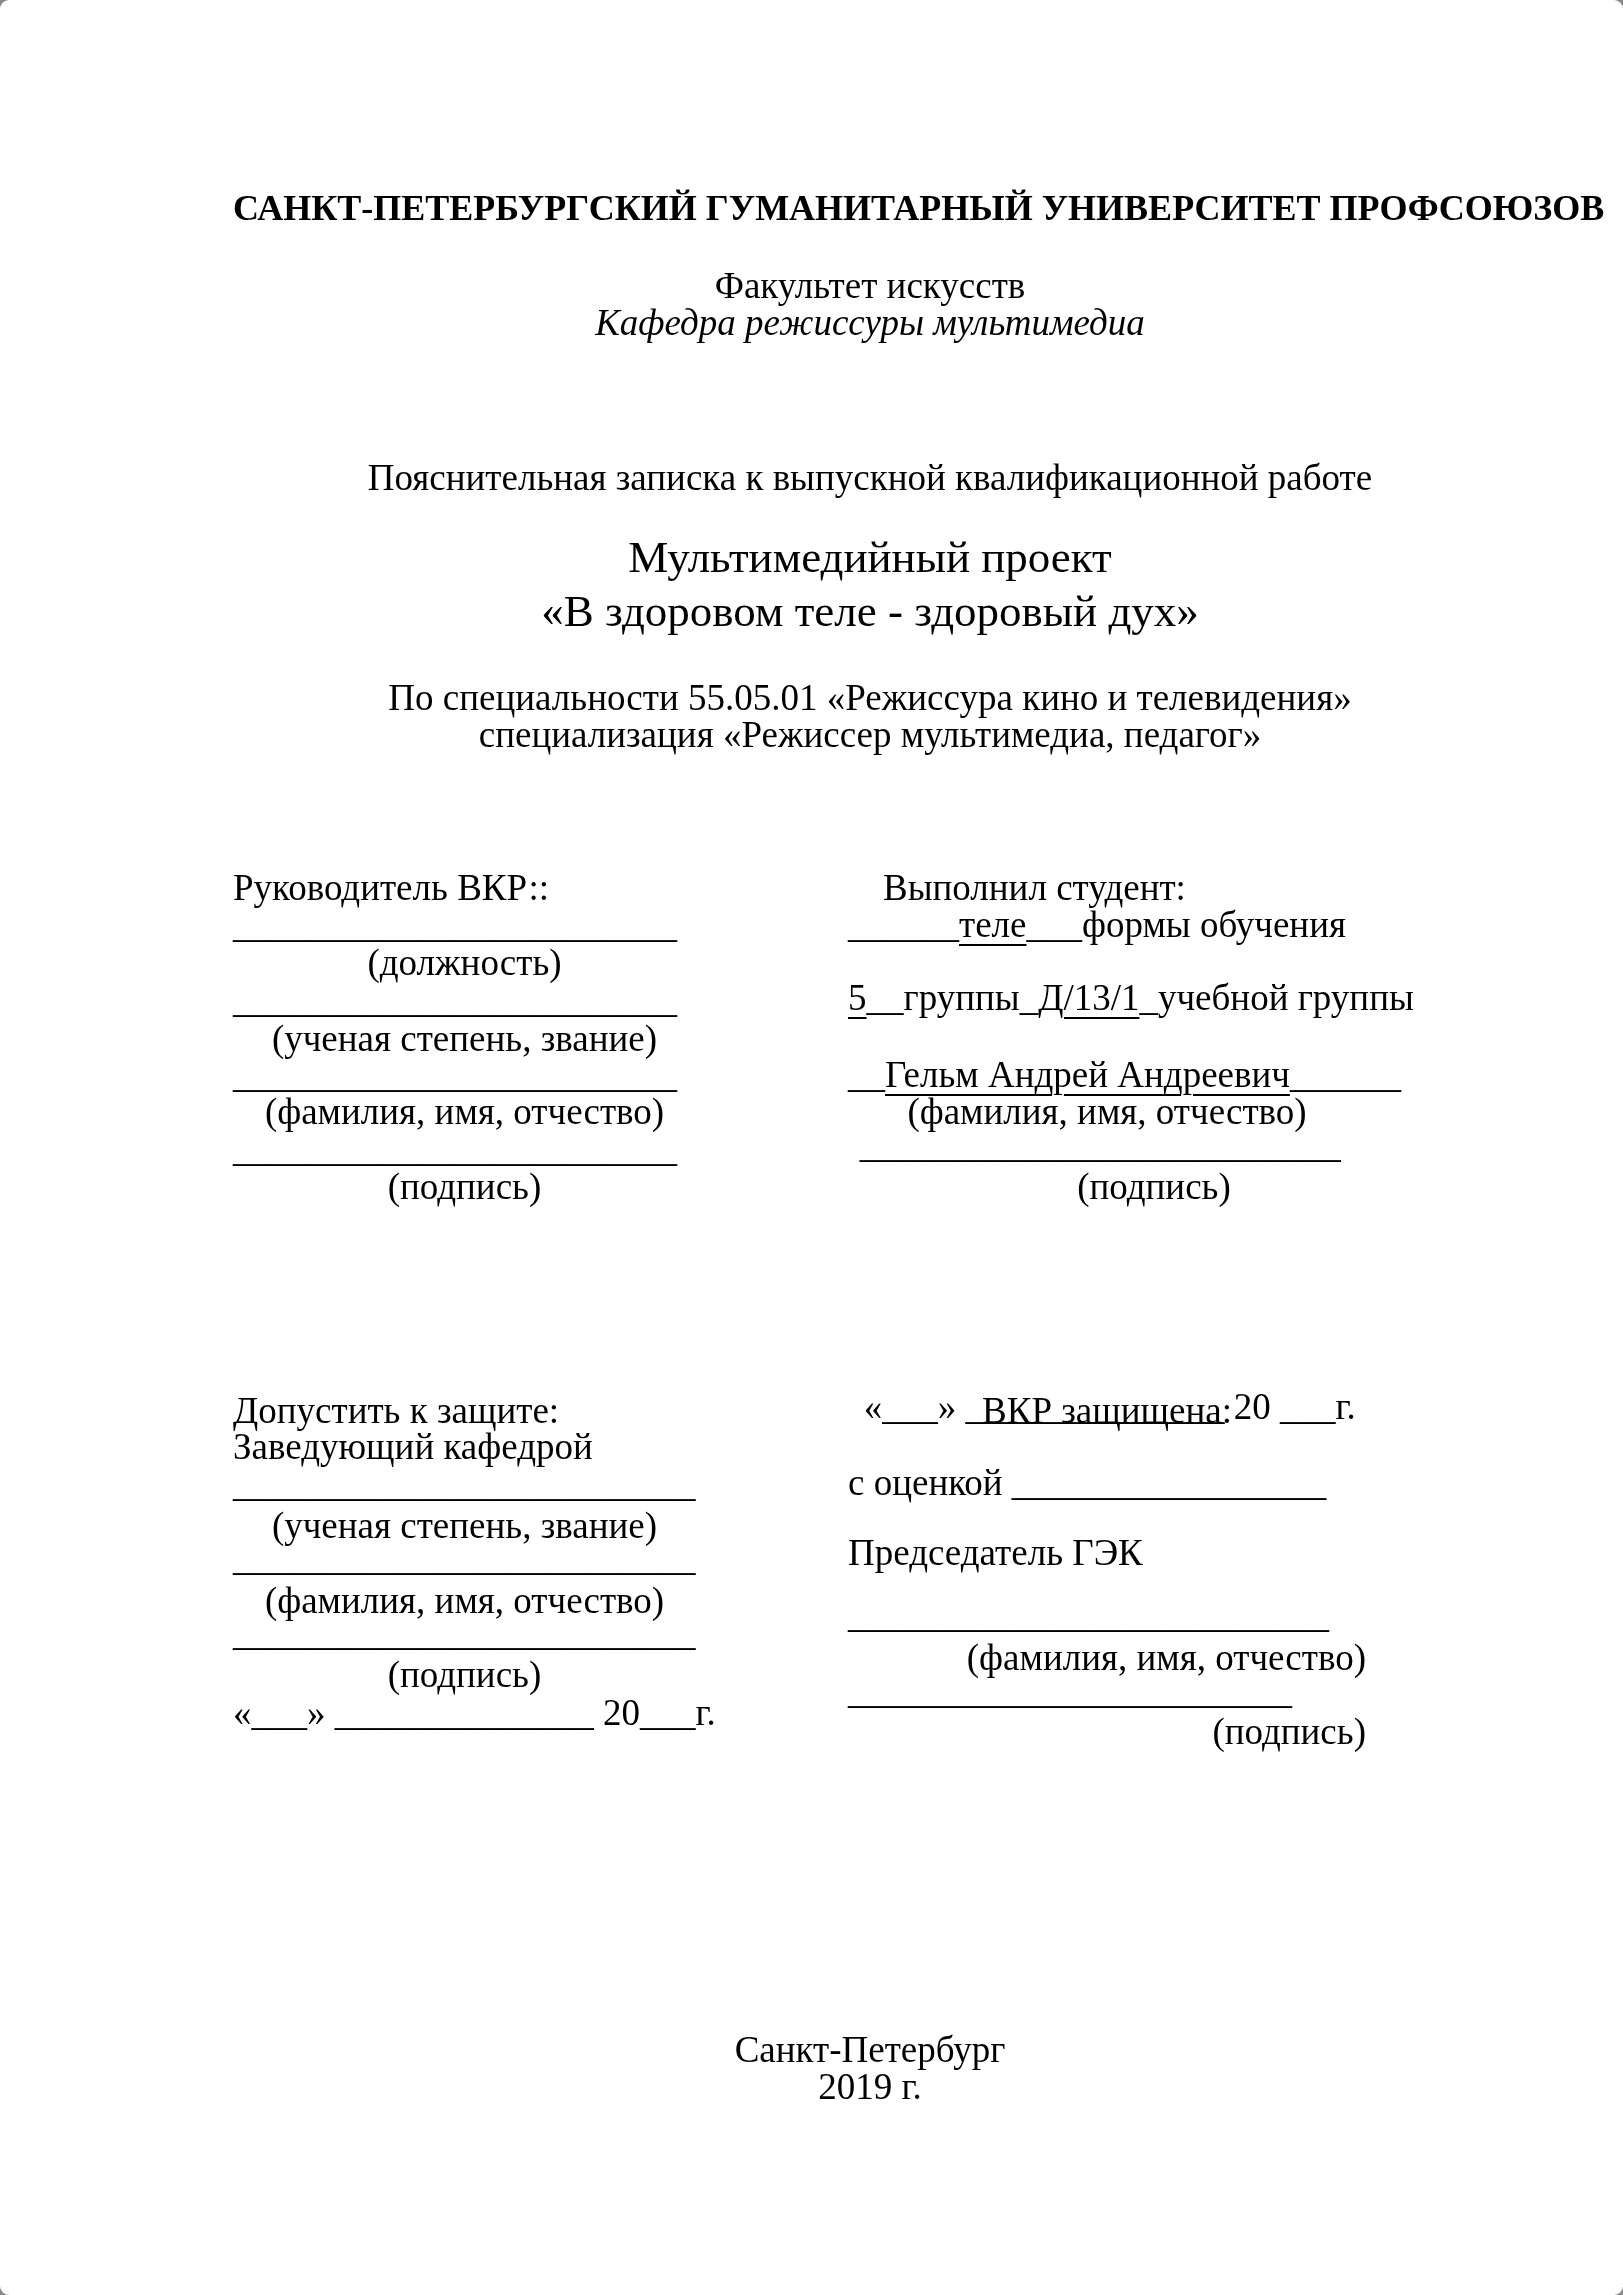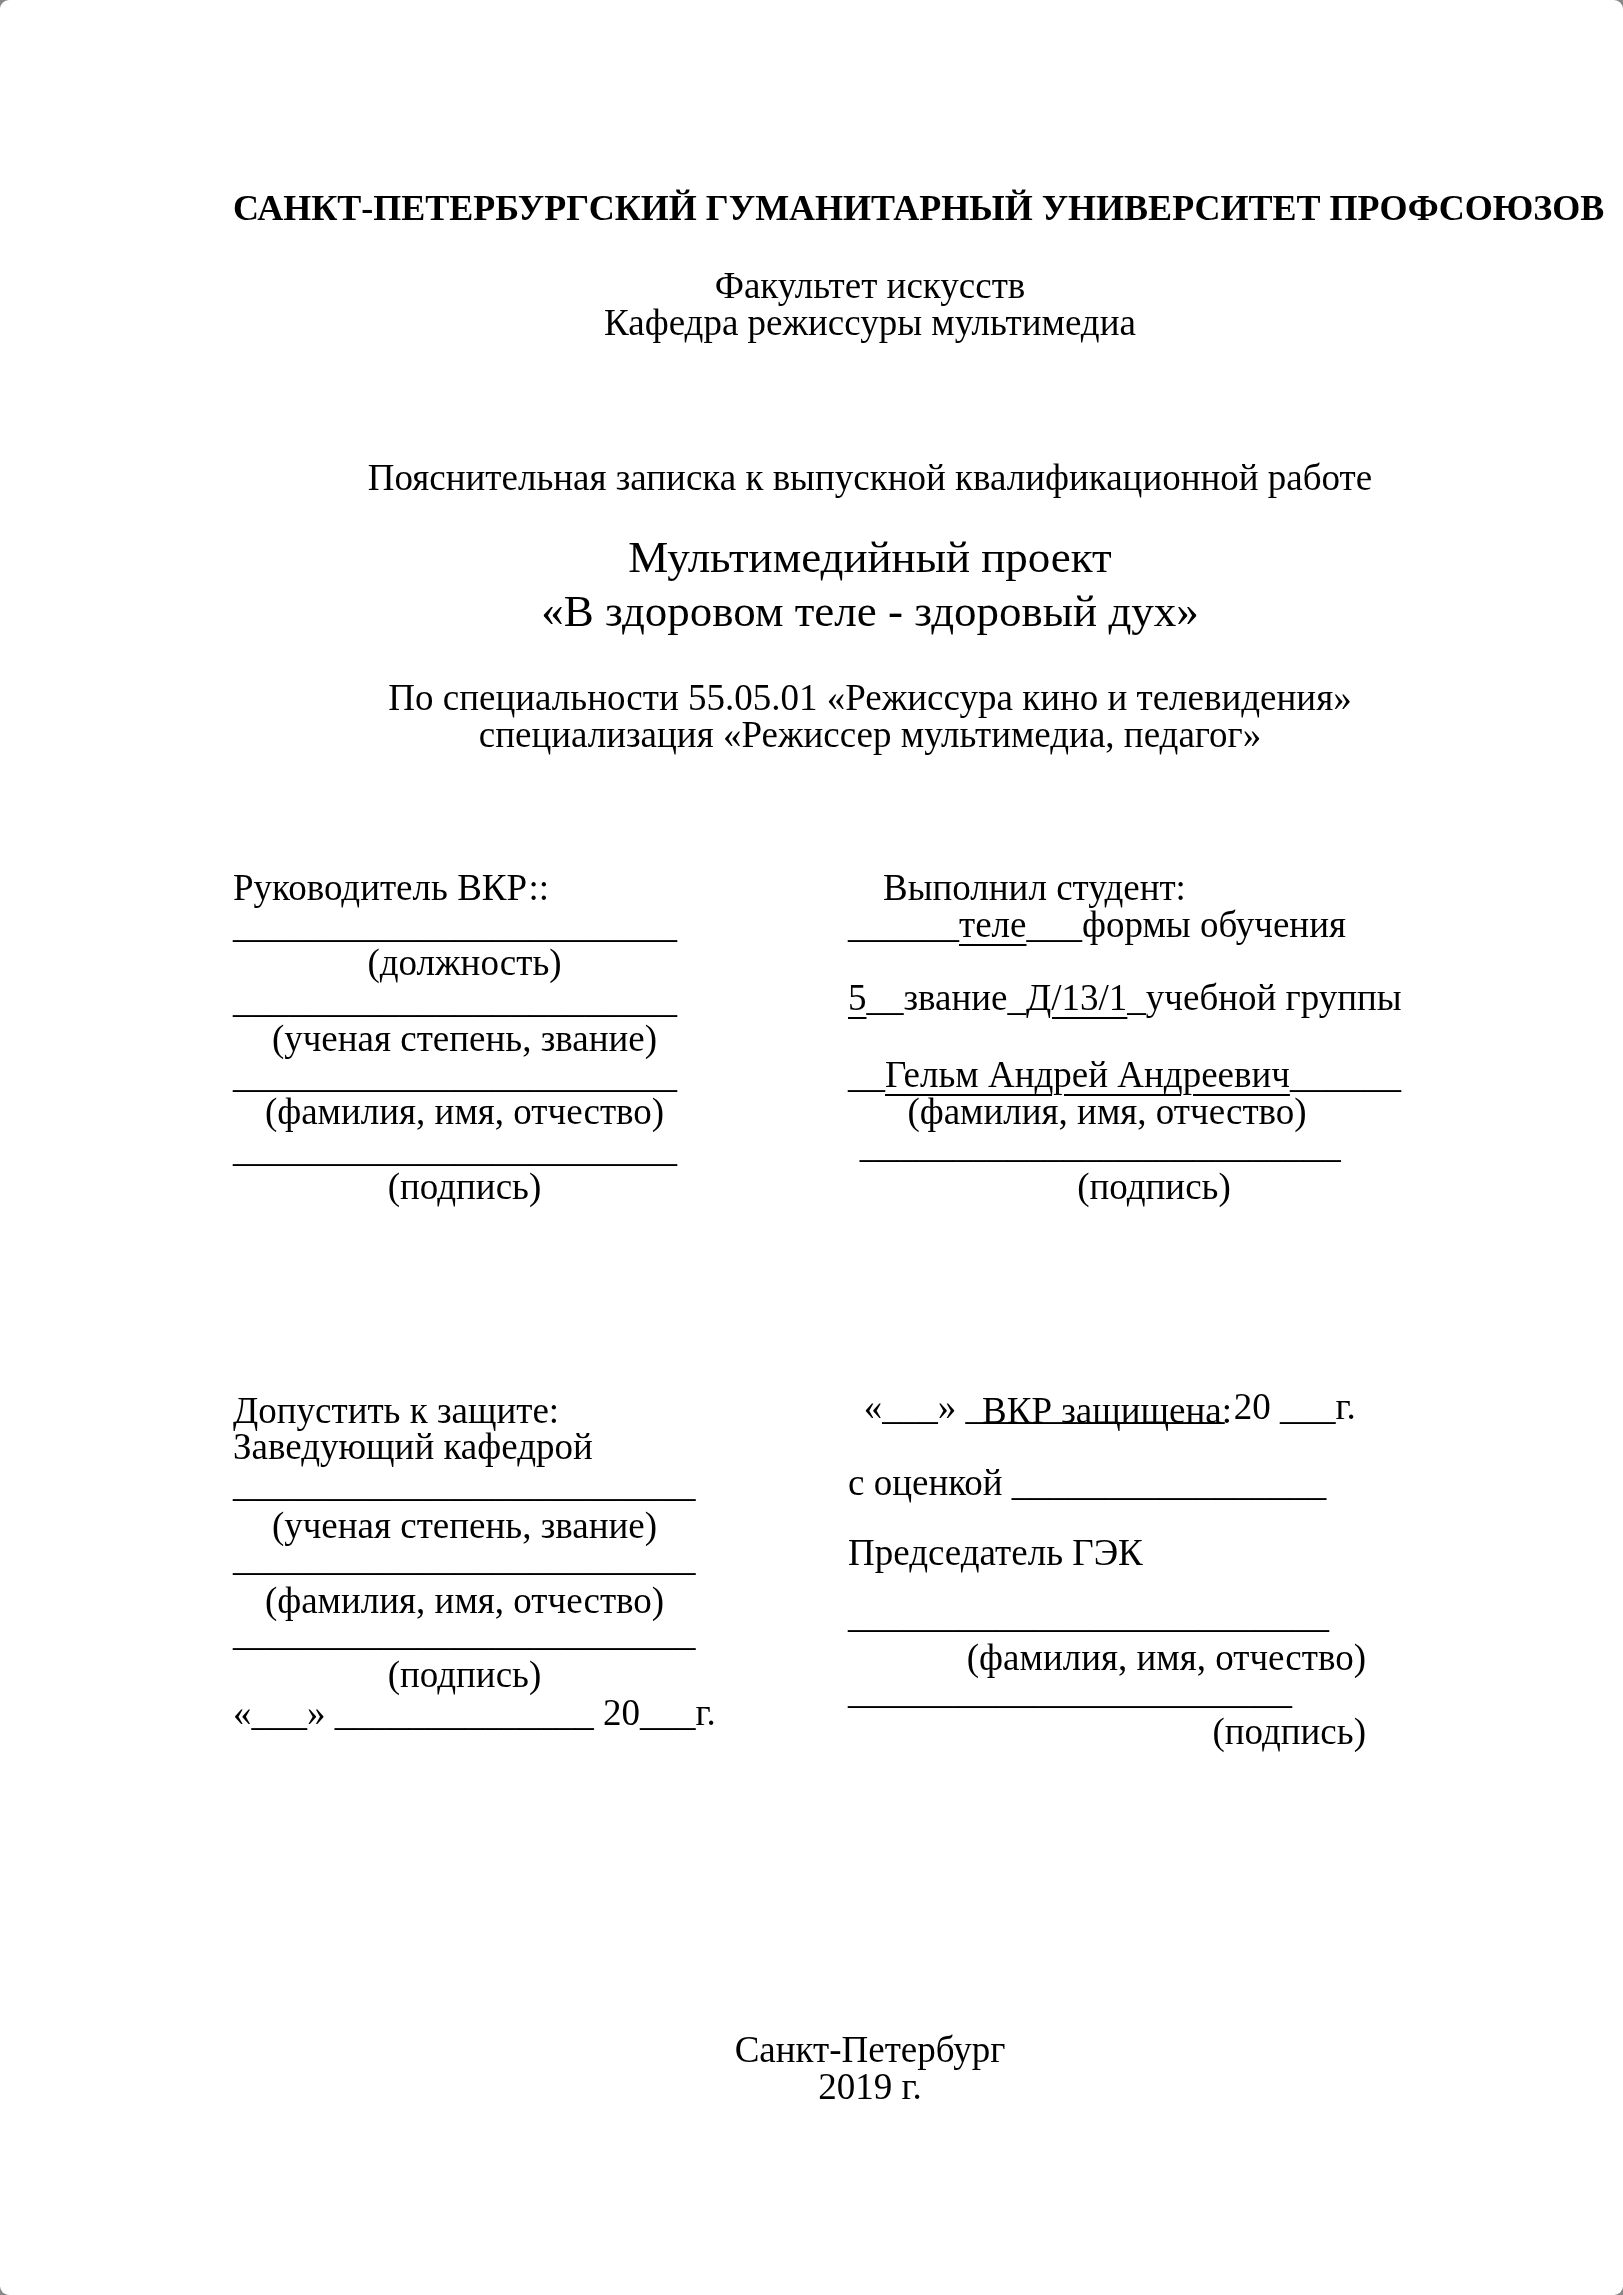--- a/index.html
+++ b/index.html
@@ -31,21 +31,21 @@
   }
 </style>
 </head>
 <body>
 
 <div class="page">
 
   <div class="abs ctr b nowrap" style="top:188px;font-size:36px;">САНКТ-ПЕТЕРБУРГСКИЙ ГУМАНИТАРНЫЙ УНИВЕРСИТЕТ ПРОФСОЮЗОВ</div>
 
   <div class="abs ctr" style="top:265px;">Факультет искусств</div>
-  <div class="abs ctr" style="top:302px;">Кафедра режиссуры мультимедиа</div>
+  <div class="abs ctr" style="top:302px;font-style:italic;">Кафедра режиссуры мультимедиа</div>
 
   <div class="abs ctr title" style="top:532px;">Мультимедийный проект</div>
 
   <div class="abs ctr" style="top:457px;">Пояснительная записка к выпускной квалификационной работе</div>
   <div class="abs ctr title" style="top:586px;">«В здоровом теле - здоровый дух»</div>
 
   <div class="abs ctr" style="top:677px;">По специальности 55.05.01 «Режиссура кино и телевидения»</div>
   <div class="abs ctr" style="top:714px;">специализация «Режиссер мультимедиа, педагог»</div>
 
   <div class="abs lcol" style="top:867px;">Руководитель ВКР::</div>
@@ -62,21 +62,21 @@
   <div class="abs lcol" style="top:1128px;">________________________</div>
   <div class="abs lcol cap" style="top:1166px;">(подпись)</div>
 
   <div class="abs rcol" style="top:867px;padding-left:35px;">Выполнил студент:</div>
 
   <div class="abs rcol nowrap" style="top:904px;">
     <span>______</span><span class="u">теле</span><span>___</span><span>формы обучения</span>
   </div>
 
   <div class="abs rcol nowrap" style="top:977px;">
-    <span class="u">5</span><span>__</span><span>звание</span><span>_</span><span class="u">Д/13/1</span><span>_</span><span>учебной группы</span>
+    <span class="u">5</span><span>__</span><span>группы</span><span>_</span><span class="u">Д/13/1</span><span>_</span><span>учебной группы</span>
   </div>
 
   <div class="abs rcol nowrap" style="top:1054px;">
     <span>__</span><span class="u">Гельм Андрей Андреевич</span><span>______</span>
   </div>
   <div class="abs rcol cap" style="top:1091px;">(фамилия, имя, отчество)</div>
 
   <div class="abs rcol" style="top:1124px;padding-left:11.8px;">__________________________</div>
   <div class="abs rcol cap" style="top:1166px;padding-left:47px;">(подпись)</div>
 

